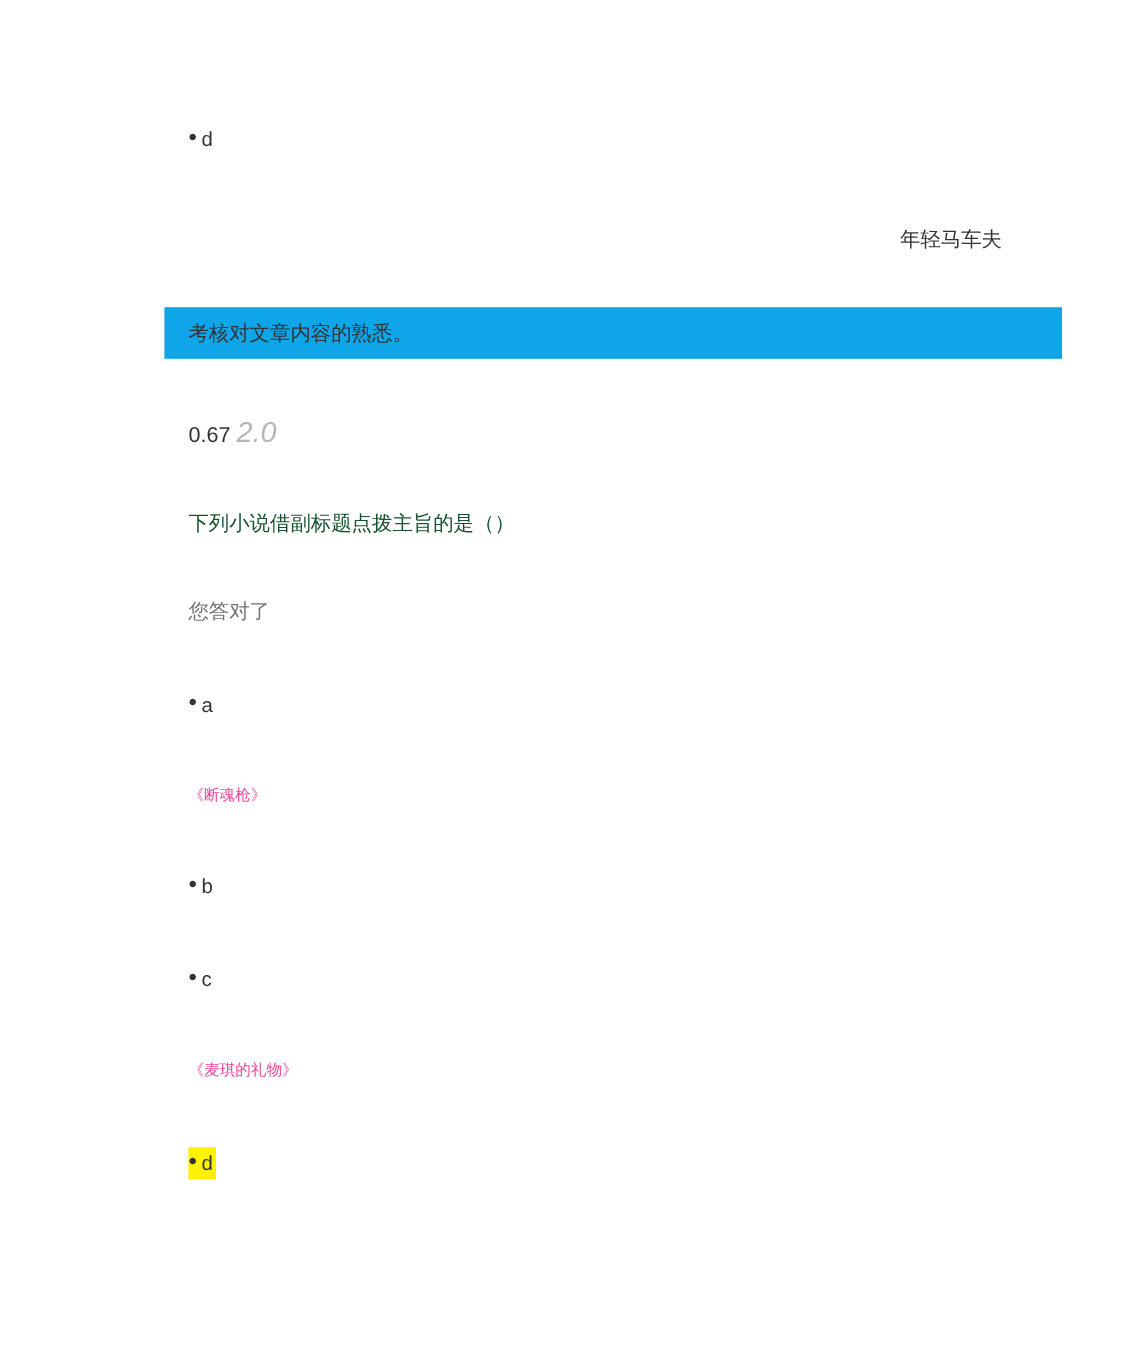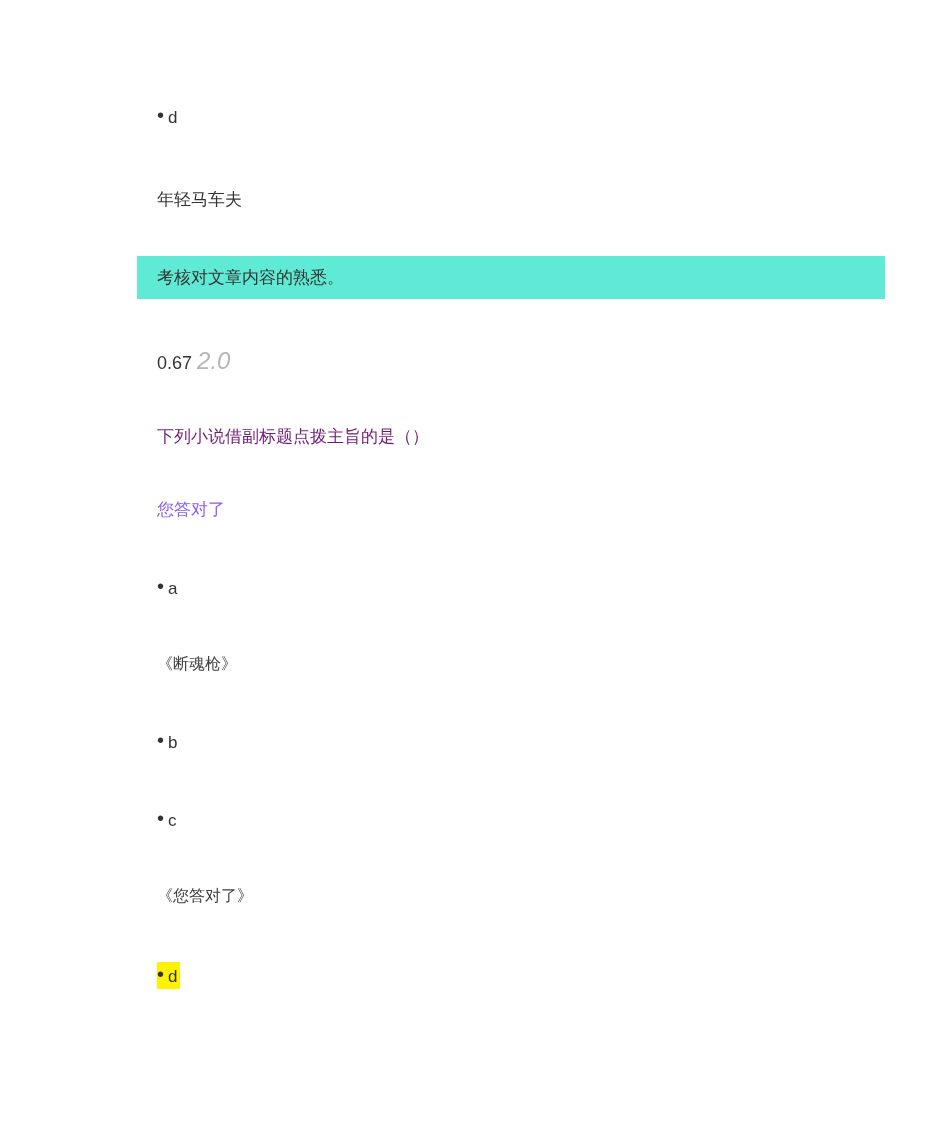--- a/index.html
+++ b/index.html
@@ -29,65 +29,66 @@
     .bullet-dot {
       font-size: 20px;
       margin-right: 4px;
       position: relative;
       top: -1px;
     }
     .text-line {
       font-size: 17px;
       color: #333;
       margin-bottom: 40px;
+      text-align: right;
     }
     .highlight-blue {
-      background-color: #5eead4;
+      background-color: #0ea5e9;
       padding: 10px 20px;
       margin-left: -20px;
       margin-right: -50px;
       font-size: 17px;
       color: #333;
       margin-bottom: 48px;
     }
     .question-number {
       font-size: 18px;
       color: #333;
       margin-bottom: 50px;
     }
     .question-number .score {
       color: #b5b5b5;
       font-style: italic;
       font-size: 24px;
     }
     .question-text {
       font-size: 17px;
-      color: #701a75;
+      color: #14532d;
       margin-bottom: 50px;
     }
     .correct-answer {
       font-size: 17px;
-      color: #8b5cf6;
+      color: #737373;
       margin-bottom: 55px;
     }
     .option-letter {
       font-size: 17px;
       color: #333;
       margin-bottom: 55px;
     }
     .option-letter-highlighted {
       font-size: 17px;
       color: #333;
       display: inline-block;
       background-color: #fff200;
       padding: 2px 3px 2px 0;
     }
     .option-text {
-      font-size: 16px;
-      color: #404040;
+      font-size: 13px;
+      color: #ec4899;
       margin-bottom: 55px;
     }
     .spacer-sm {
       height: 5px;
     }
   </style>
 </head>
 <body>
 
 <div class="content">
@@ -119,21 +120,21 @@
 
   <div class="option-letter">
     <span class="bullet-dot">•</span><span>b</span>
   </div>
 
 
   <div class="option-letter">
     <span class="bullet-dot">•</span><span>c</span>
   </div>
 
-  <div class="option-text">《您答对了》</div>
+  <div class="option-text">《麦琪的礼物》</div>
 
   <div>
     <span class="option-letter-highlighted">
       <span class="bullet-dot">•</span><span>d</span>
     </span>
   </div>
 
 </div>
 
 </body></html>

